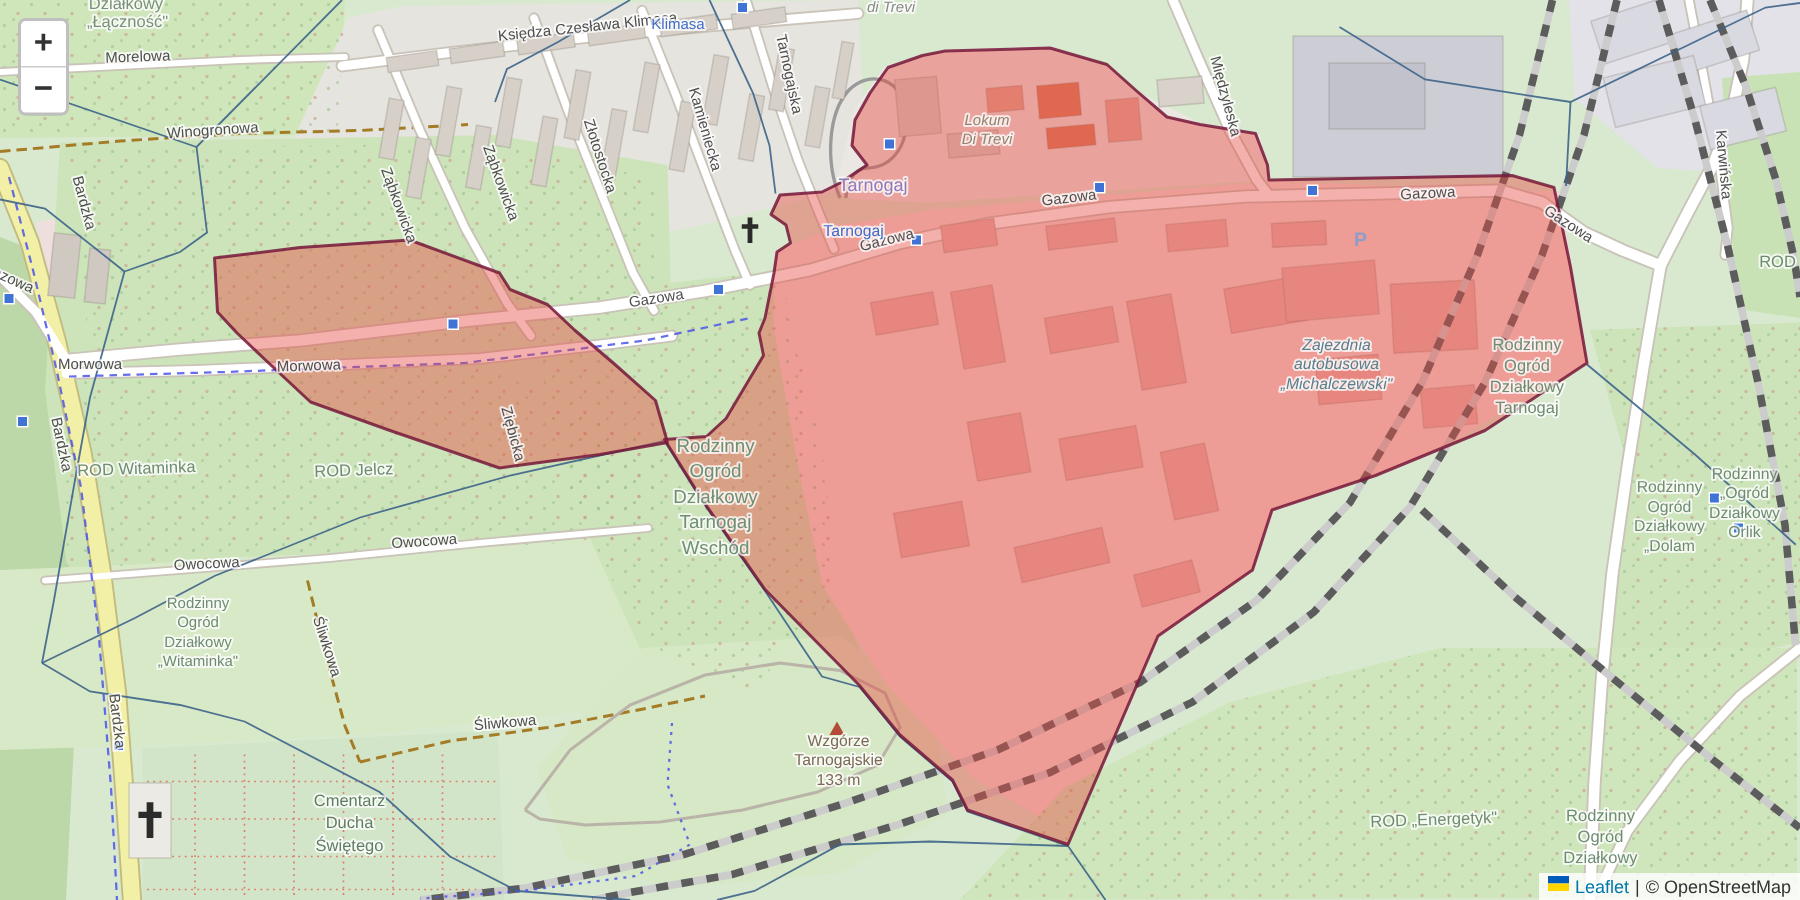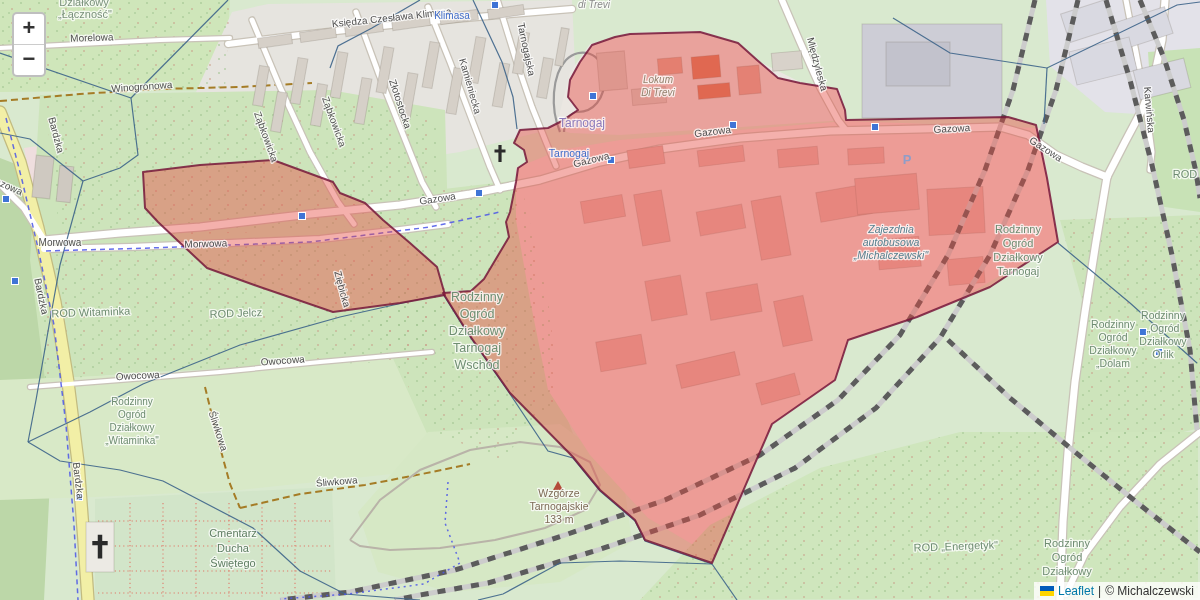--- a/index.html
+++ b/index.html
@@ -1,21 +1,21 @@
 <!DOCTYPE html>
 <html><head>
 <meta charset="utf-8">
 <style>
   html,body{margin:0;padding:0;background:#fff;}
   #map{position:relative;width:1200px;height:600px;overflow:hidden;background:#d9e9cf;font-family:"Liberation Sans",sans-serif;}
   #map-svg{position:absolute;left:0;top:0;}
   .leaflet-zoom{position:absolute;left:12px;top:12px;width:30px;border:2px solid rgba(0,0,0,0.25);border-radius:5px;background:#fff;z-index:50;}
   .leaflet-zoom a{display:block;width:30px;height:30px;line-height:28px;text-align:center;font-size:22px;font-weight:bold;color:#333;text-decoration:none;cursor:pointer;}
   .leaflet-zoom a:first-child{border-bottom:1px solid #ccc;}
-  .attribution{position:absolute;right:0;bottom:0;background:rgba(255,255,255,0.8);padding:2px 6px 2px 6px;font-size:12px;color:#333;z-index:50;display:flex;align-items:center;gap:4px;}
+  .attribution{position:absolute;right:0;bottom:0;background:rgba(255,255,255,0.8);padding:2px 6px 2px 6px;font-size:12px;color:#333;z-index:50;display:flex;gap:4px;}
   .attribution a{color:#0078A8;text-decoration:none;}
   .flag{display:inline-block;width:14px;height:10px;position:relative;}
   .flag .t{position:absolute;left:0;top:0;width:100%;height:50%;}
   .flag .b{position:absolute;left:0;bottom:0;width:100%;height:50%;}
 </style>
 </head>
 <body>
 
 <div id="map">
   <svg id="map-svg" width="1200" height="600" viewBox="0 0 1200 600" style="background: rgb(217, 233, 207);">
@@ -304,15 +304,15 @@
     <a href="#">−</a>
   </div>
 
   <div class="attribution">
     <span class="flag">
         <span class="t" style="background: rgb(0, 91, 187);"></span>
         <span class="b" style="background: rgb(255, 213, 0);"></span>
       </span>
     <a href="#">Leaflet</a>
     <span>|</span>
-    <span>© Michalczewski</span>
+    <span>© OpenStreetMap</span>
   </div>
 </div>
 
 </body></html>

